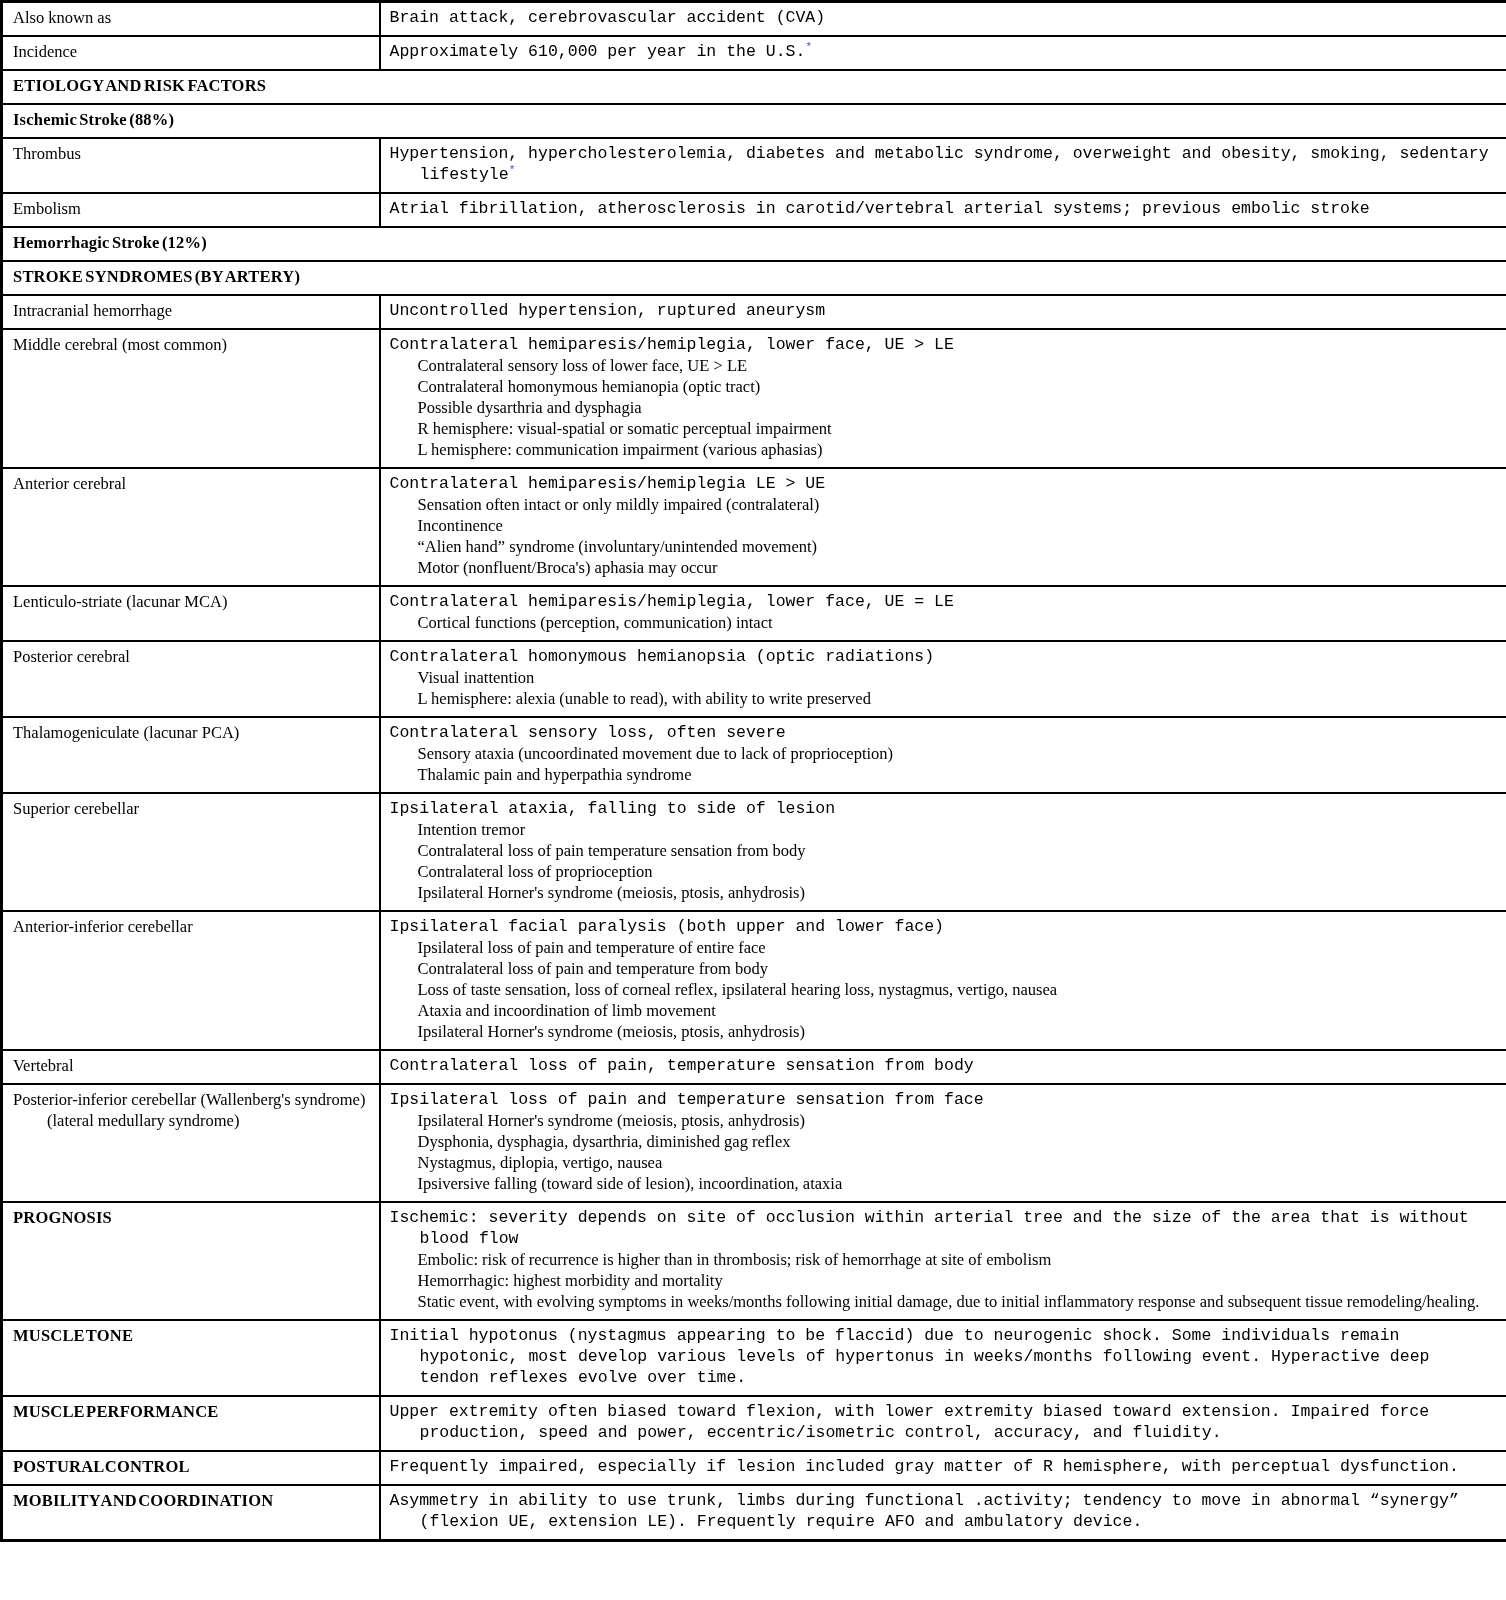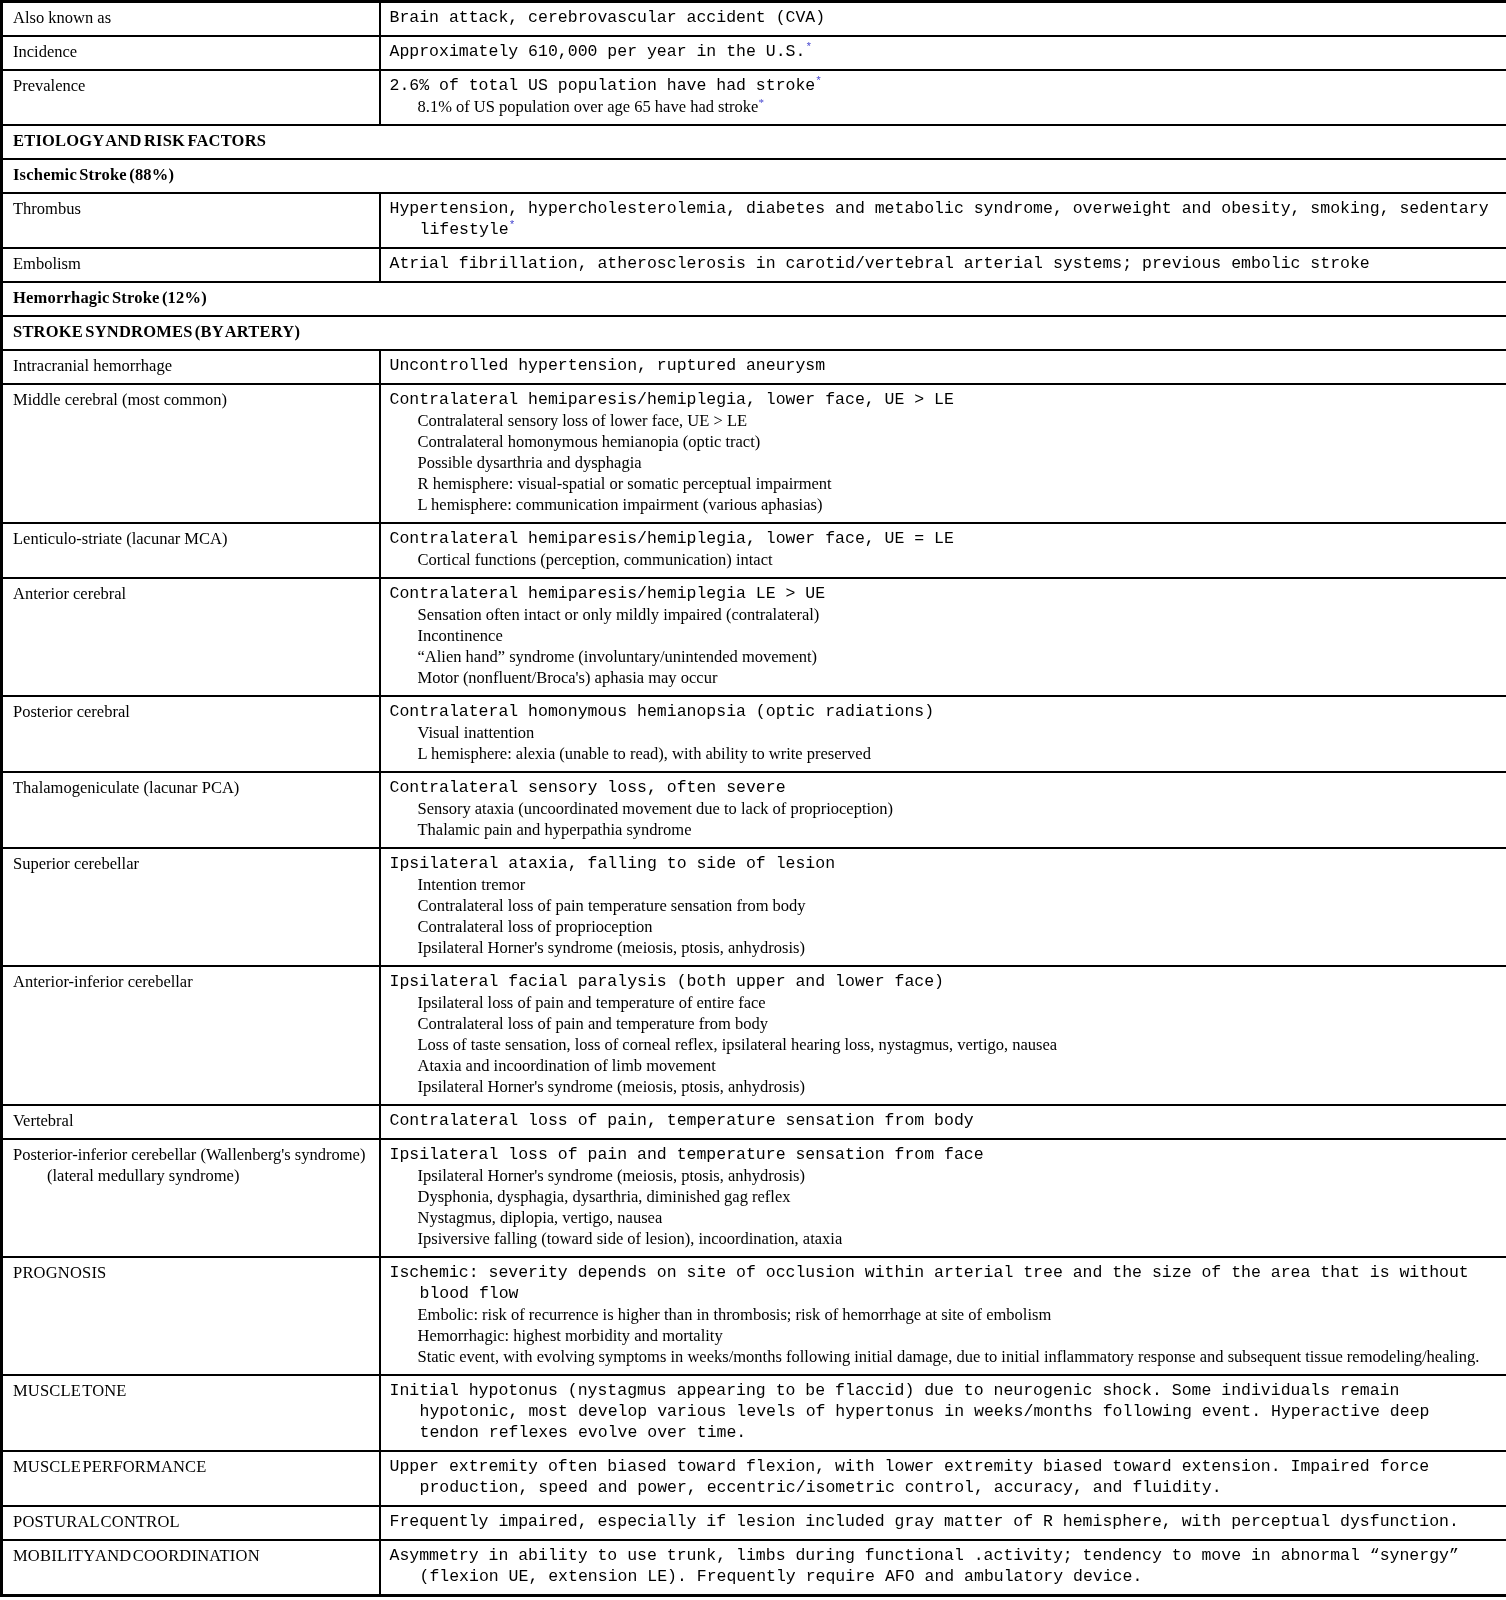--- a/index.html
+++ b/index.html
@@ -28,21 +28,21 @@
   }
   col.c-label { width: 378px; }
   col.c-content { width: 1128px; }
   .label-cell { padding-left: 10px; }
   .label-text {
     display: block;
     padding-left: 34px;
     text-indent: -34px; 
   }
   .bold-label .label-text {
-    font-weight: normal;
+    font-weight: bold;
     letter-spacing: 0.2px;
     word-spacing: -3px;
   }
   .section-cell {
     font-weight: bold;
     padding-left: 10px;
     letter-spacing: 0.2px;
     word-spacing: -2px;
   }
   .content-cell { padding-left: 9px; }
@@ -83,29 +83,20 @@
         </tr>
         <tr>
           <td class="label-cell">
             <span class="label-text">Incidence</span>
           </td>
           <td class="content-cell">
             <div class="line l0">Approximately 610,000 per year in the U.S.<sup class="ast">*</sup></div>
           </td>
         </tr>
         <tr>
-          <td class="label-cell">
-            <span class="label-text">Prevalence</span>
-          </td>
-          <td class="content-cell">
-            <div class="line l0">2.6% of total US population have had stroke<sup class="ast">*</sup></div>
-            <div class="line l1">8.1% of US population over age 65 have had stroke<sup class="ast">*</sup></div>
-          </td>
-        </tr>
-        <tr>
           <td colspan="2" class="section-cell">ETIOLOGY AND RISK FACTORS</td>
         </tr>
         <tr>
           <td colspan="2" class="section-cell">Ischemic Stroke (88%)</td>
         </tr>
         <tr>
           <td class="label-cell">
             <span class="label-text">Thrombus</span>
           </td>
           <td class="content-cell">
@@ -142,37 +133,37 @@
             <div class="line l0">Contralateral hemiparesis/hemiplegia, lower face, UE &gt; LE</div>
             <div class="line l1">Contralateral sensory loss of lower face, UE &gt; LE</div>
             <div class="line l1">Contralateral homonymous hemianopia (optic tract)</div>
             <div class="line l1">Possible dysarthria and dysphagia</div>
             <div class="line l1">R hemisphere: visual-spatial or somatic perceptual impairment</div>
             <div class="line l1">L hemisphere: communication impairment (various aphasias)</div>
           </td>
         </tr>
         <tr>
           <td class="label-cell">
-            <span class="label-text">Lenticulo-striate (lacunar MCA)</span>
-          </td>
-          <td class="content-cell">
-            <div class="line l0">Contralateral hemiparesis/hemiplegia, lower face, UE = LE</div>
-            <div class="line l1">Cortical functions (perception, communication) intact</div>
-          </td>
-        </tr>
-        <tr>
-          <td class="label-cell">
             <span class="label-text">Anterior cerebral</span>
           </td>
           <td class="content-cell">
             <div class="line l0">Contralateral hemiparesis/hemiplegia LE &gt; UE</div>
             <div class="line l1">Sensation often intact or only mildly impaired (contralateral)</div>
             <div class="line l1">Incontinence</div>
             <div class="line l1">“Alien hand” syndrome (involuntary/unintended movement)</div>
             <div class="line l1">Motor (nonfluent/Broca's) aphasia may occur</div>
+          </td>
+        </tr>
+        <tr>
+          <td class="label-cell">
+            <span class="label-text">Lenticulo-striate (lacunar MCA)</span>
+          </td>
+          <td class="content-cell">
+            <div class="line l0">Contralateral hemiparesis/hemiplegia, lower face, UE = LE</div>
+            <div class="line l1">Cortical functions (perception, communication) intact</div>
           </td>
         </tr>
         <tr>
           <td class="label-cell">
             <span class="label-text">Posterior cerebral</span>
           </td>
           <td class="content-cell">
             <div class="line l0">Contralateral homonymous hemianopsia (optic radiations)</div>
             <div class="line l1">Visual inattention</div>
             <div class="line l1">L hemisphere: alexia (unable to read), with ability to write preserved</div>

